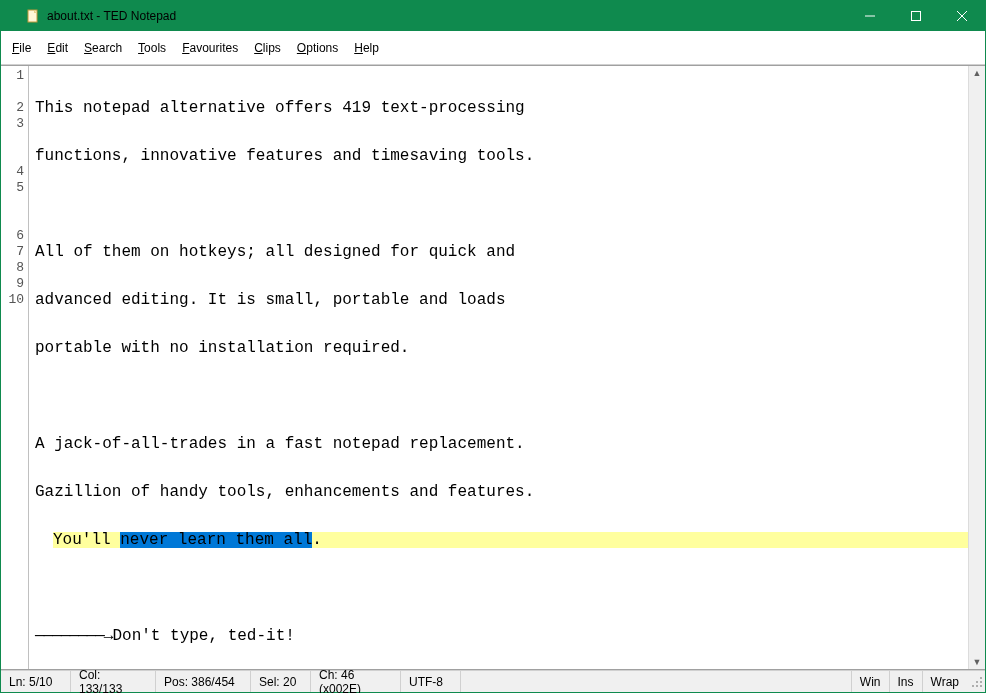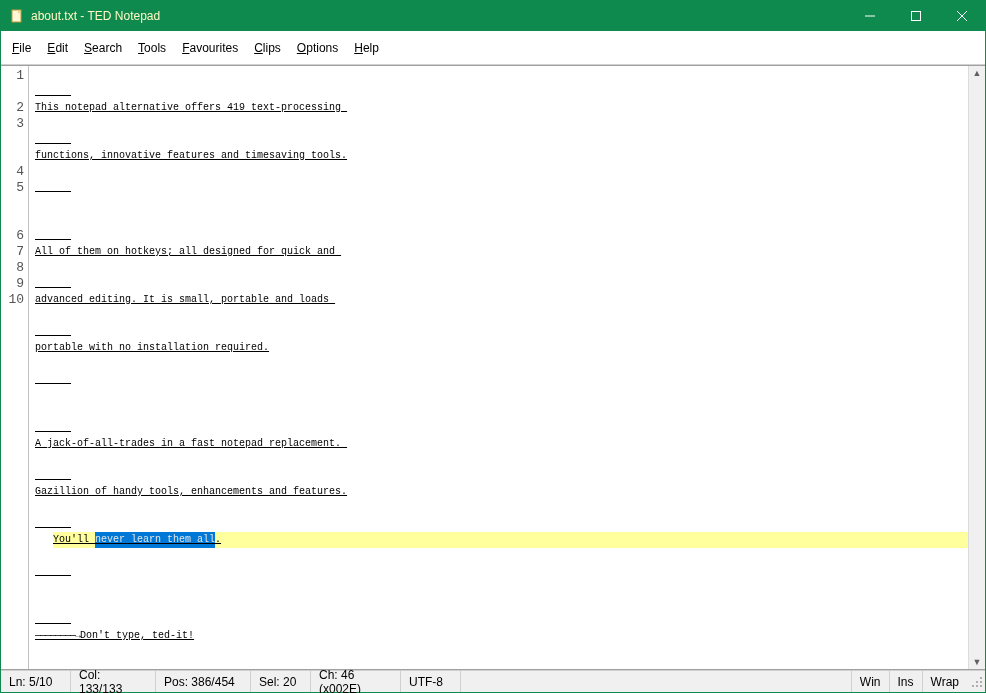--- a/index.html
+++ b/index.html
@@ -1,38 +1,38 @@
 <!DOCTYPE html>
 <html><head>
   <meta charset="utf-8">
   <style>
     * { margin: 0; padding: 0; box-sizing: border-box; }
     body { font-family: "Segoe UI", Tahoma, sans-serif; font-size: 12px; width: 986px; height: 693px; overflow: hidden; background: #fff; }
     .window { width: 986px; height: 693px; background: #fff; display: flex; flex-direction: column; border: 1px solid #0f8a4e; }
-    .titlebar { background: #0f8a4e; color: #fef9c3; height: 30px; display: flex; align-items: center; padding-left: 8px; }
+    .titlebar { background: #0f8a4e; color: #000000; height: 30px; display: flex; align-items: center; padding-left: 24px; }
     .titlebar .icon-wrap { width: 16px; height: 16px; margin-right: 6px; display: flex; align-items: center; justify-content: center; }
     .titlebar .title { font-size: 12px; flex: 1; }
     .win-controls { display: flex; height: 100%; }
     .win-btn { width: 46px; height: 100%; display: flex; align-items: center; justify-content: center; color: #fff; font-size: 10px; }
 
     .menubar { background: #fff; height: 34px; display: flex; align-items: center; padding: 0 3px; border-bottom: 1px solid #d0d0d0; font-size: 12px; }
     .menu-item { padding: 2px 8px; cursor: default; }
     .menu-item .u { text-decoration: underline; }
 
     .editor-container { flex: 1; display: flex; border-top: 1px solid #a0a0a0; border-bottom: 1px solid #a0a0a0; position: relative; overflow: hidden; }
     .gutter { width: 28px; background: #fff; border-right: 1px solid #c0c0c0; font-family: Consolas, "Courier New", monospace; font-size: 13px; color: #555; text-align: right; padding-right: 4px; padding-top: 2px; line-height: 16px; }
     .gutter div { height: 16px; }
     .gutter .double { height: 32px; }
     .gutter .triple { height: 48px; }
 
-    .text-area { flex: 1; font-family: Consolas, "Courier New", monospace; font-size: 10px; color: #000; padding: 2px 6px; line-height: 16px; position: relative; white-space: pre; overflow: hidden; text-decoration: underline; }
+    .text-area { flex: 1; font-family: Consolas, "Courier New", monospace; font-size: 16px; color: #000; padding: 2px 6px; line-height: 16px; position: relative; white-space: pre; overflow: hidden; }
     .text-line { height: 16px; }
     .highlight-line { background: #ffff9e; display: flex; height: 16px; width: 100%; margin-left: 18px; }
     .highlight-line .pre-sel { }
-    .highlight-line .sel { background: #0078d7; color: #e5e5e5; }
+    .highlight-line .sel { background: #0078d7; color: #000000; }
     .arrow { letter-spacing: -1px; }
 
     .scrollbar-v { width: 17px; background: #f0f0f0; border-left: 1px solid #dcdcdc; display: flex; flex-direction: column; align-items: center; justify-content: space-between; padding: 2px 0; }
     .sb-arrow { color: #606060; font-size: 9px; }
 
     .statusbar { height: 22px; background: #f0f0f0; border-top: 1px solid #d0d0d0; display: flex; align-items: center; font-size: 12px; }
     .status-seg { padding: 0 8px; height: 100%; display: flex; align-items: center; border-right: 1px solid #d0d0d0; }
     .status-seg.w1 { width: 70px; }
     .status-seg.w2 { width: 85px; }
     .status-seg.w3 { width: 95px; }

